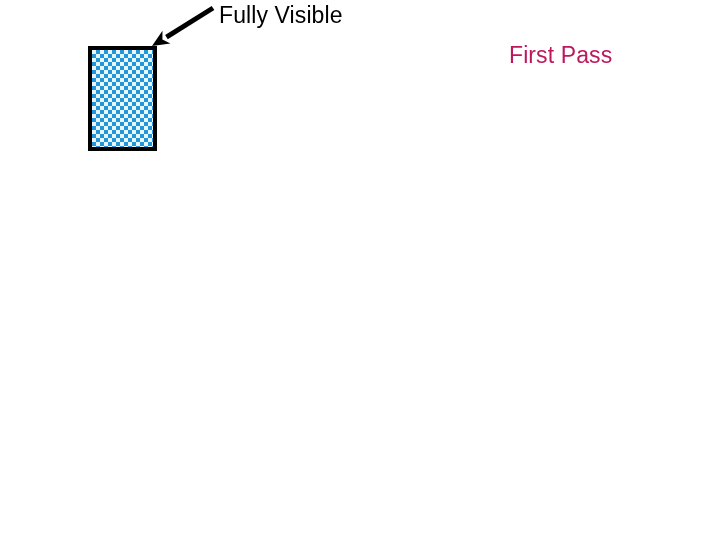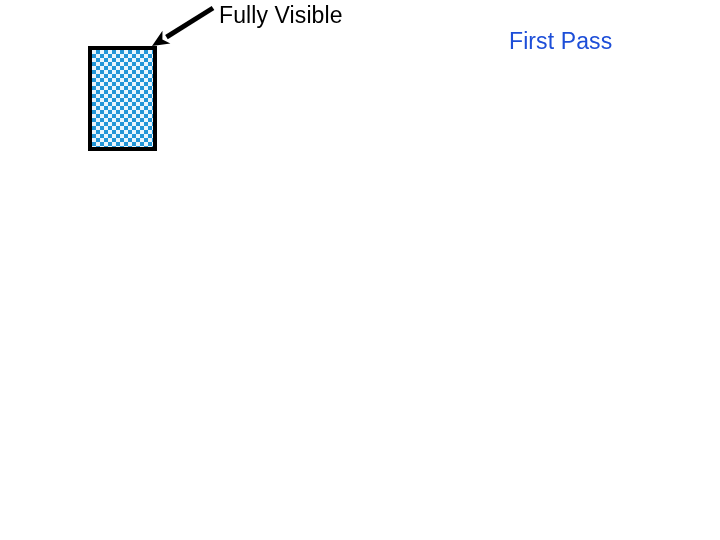--- a/index.html
+++ b/index.html
@@ -69,15 +69,15 @@
 
   <svg class="arrow-layer" viewBox="0 0 720 540" width="720" height="540" xmlns="http://www.w3.org/2000/svg">
     <g>
       <line id="arrow-shaft" stroke-linecap="butt" x1="213" y1="8" x2="166.42924453231961" y2="37.011290291341886" stroke="#000000" stroke-width="5"></line>
       <polygon id="arrow-head" points="152,46 162.46363730791163,30.645447115318532 162.38905606327012,39.52812900976616 170.3948517567276,43.37713346736524" fill="#000000"></polygon>
     </g>
   </svg>
 
   <div class="annotation-label" style="left: 219px; top: 4px; font-size: 23px; color: rgb(0, 0, 0);">Fully Visible</div>
 
-  <div class="annotation-label" style="left: 509px; top: 30px; font-size: 23px; color: #1d4ed8;">First Pass</div>
+  <div class="annotation-label" style="left: 509px; top: 44px; font-size: 23px; color: #be185d;">First Pass</div>
 
 </div>
 
 </body></html>

